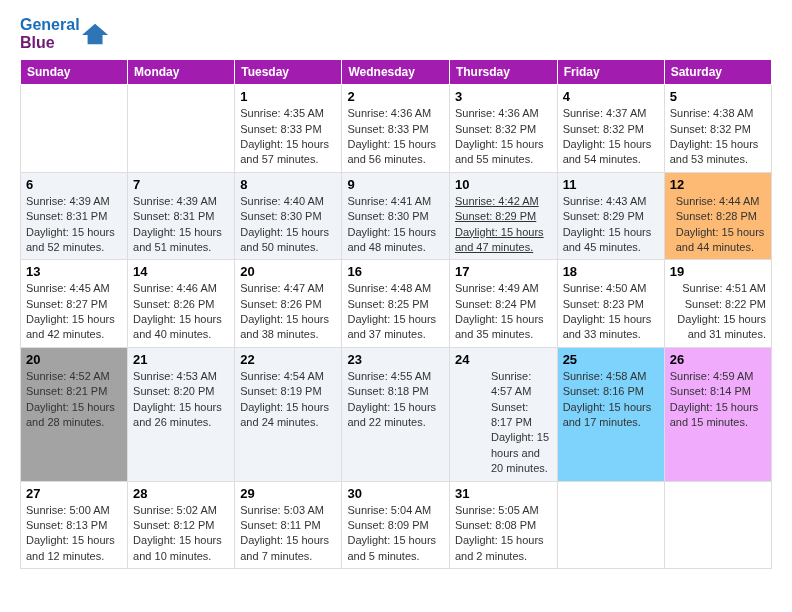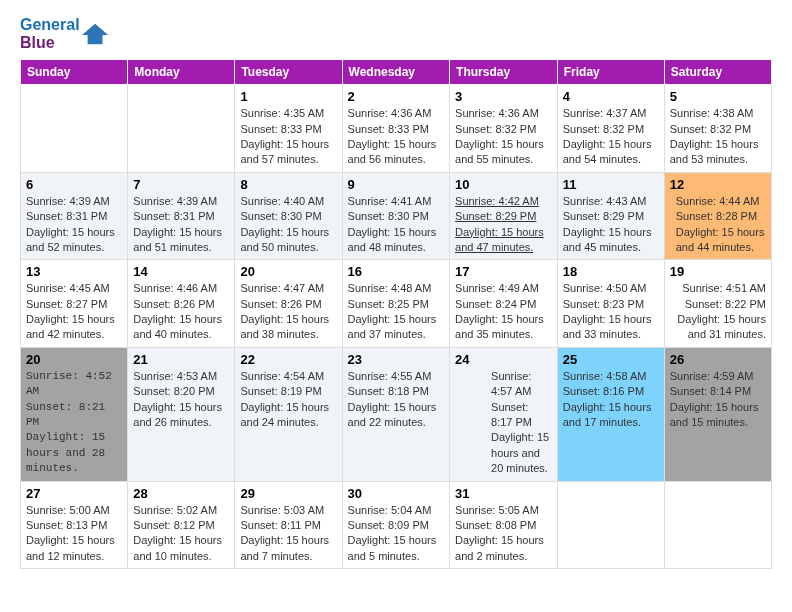--- a/index.html
+++ b/index.html
@@ -249,21 +249,21 @@
         <td>
           <span class="day-number">19</span>
           <div class="day-info" style="white-space: pre-line; text-align: right;">Sunrise: 4:51 AM
 Sunset: 8:22 PM
 Daylight: 15 hours and 31 minutes.</div>
         </td>
       </tr>
       <tr>
         <td style="background: #a3a3a3;">
           <span class="day-number">20</span>
-          <div class="day-info" style="white-space: pre-line; font-family: Liberation Mono, monospace;">Sunrise: 4:52 AM
+          <div class="day-info" style="white-space: pre-line;">Sunrise: 4:52 AM
 Sunset: 8:21 PM
 Daylight: 15 hours and 28 minutes.</div>
         </td>
         <td style="background: rgb(240, 244, 248);">
           <span class="day-number">21</span>
           <div class="day-info" style="white-space: pre-line;">Sunrise: 4:53 AM
 Sunset: 8:20 PM
 Daylight: 15 hours and 26 minutes.</div>
         </td>
         <td style="background: rgb(240, 244, 248);">
@@ -283,21 +283,21 @@
           <div class="day-info" style="white-space: pre-line; margin-left: 36px;">Sunrise: 4:57 AM
 Sunset: 8:17 PM
 Daylight: 15 hours and 20 minutes.</div>
         </td>
         <td style="background: #7dd3fc;">
           <span class="day-number">25</span>
           <div class="day-info" style="white-space: pre-line;">Sunrise: 4:58 AM
 Sunset: 8:16 PM
 Daylight: 15 hours and 17 minutes.</div>
         </td>
-        <td style="background: #a3a3a3;">
+        <td style="background: #f0abfc;">
           <span class="day-number">26</span>
           <div class="day-info" style="white-space: pre-line;">Sunrise: 4:59 AM
 Sunset: 8:14 PM
 Daylight: 15 hours and 15 minutes.</div>
         </td>
       </tr>
       <tr>
         <td>
           <span class="day-number">27</span>
           <div class="day-info" style="white-space: pre-line;">Sunrise: 5:00 AM

